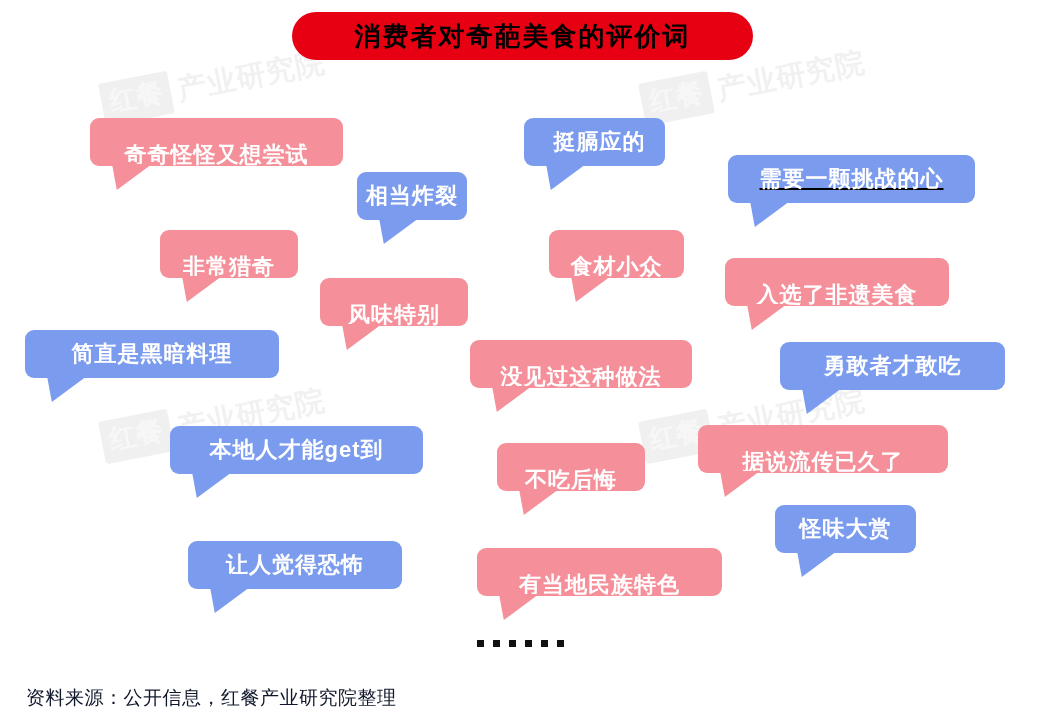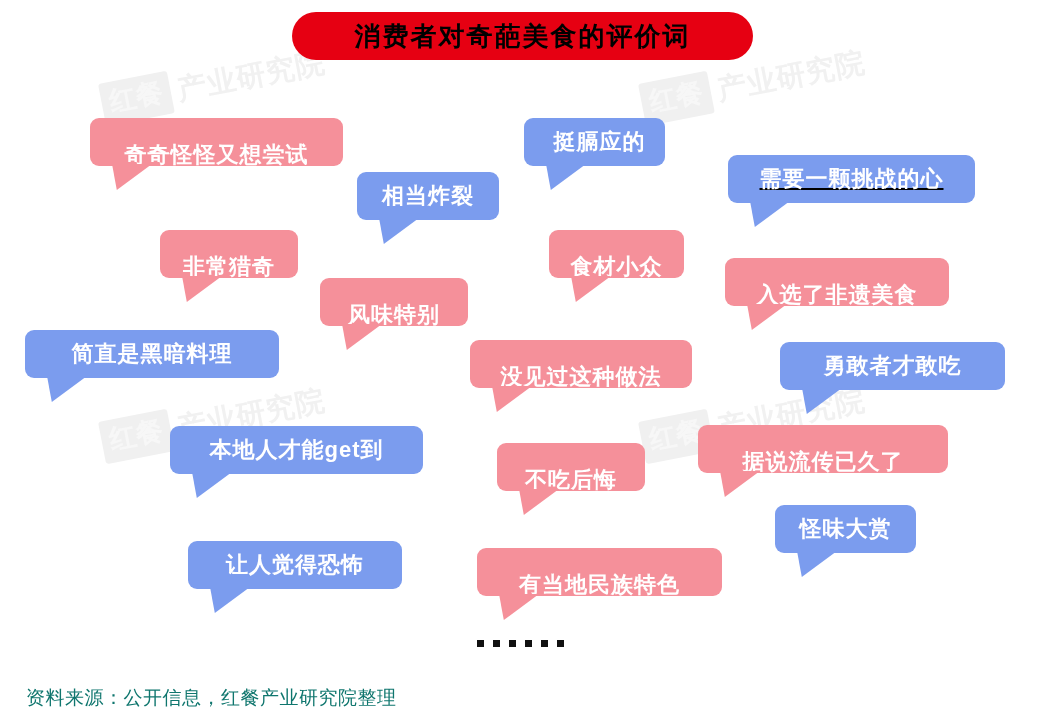--- a/index.html
+++ b/index.html
@@ -134,21 +134,21 @@
     width: 7px;
     height: 7px;
     background: #111111;
   }
 
   
   #footer-source {
     position: absolute;
     left: 26px;
     top: 688px;
-    color: #0f766e;
+    color: #0f172a;
     font-size: 19px;
     line-height: 1;
     letter-spacing: 0.5px;
     z-index: 4;
     white-space: nowrap;
   }
 </style>
 </head>
 <body>
 
@@ -184,21 +184,21 @@
           <span class="tail"></span>
         </div>
       </div>
       <div class="bubble-wrap" style="left: 524px; top: 118px;">
         <div class="bubble blue" style="width: 141px; padding-left: 28px;">
           <span class="bubble-label">挺膈应的</span>
           <span class="tail"></span>
         </div>
       </div>
       <div class="bubble-wrap" style="left: 357px; top: 172px;">
-        <div class="bubble blue" style="width: 142px;">
+        <div class="bubble blue" style="width: 110px;">
           <span class="bubble-label">相当炸裂</span>
           <span class="tail"></span>
         </div>
       </div>
       <div class="bubble-wrap" style="left: 728px; top: 155px; text-decoration: underline;">
         <div class="bubble blue" style="width: 247px;">
           <span class="bubble-label">需要一颗挑战的心</span>
           <span class="tail"></span>
         </div>
       </div>

